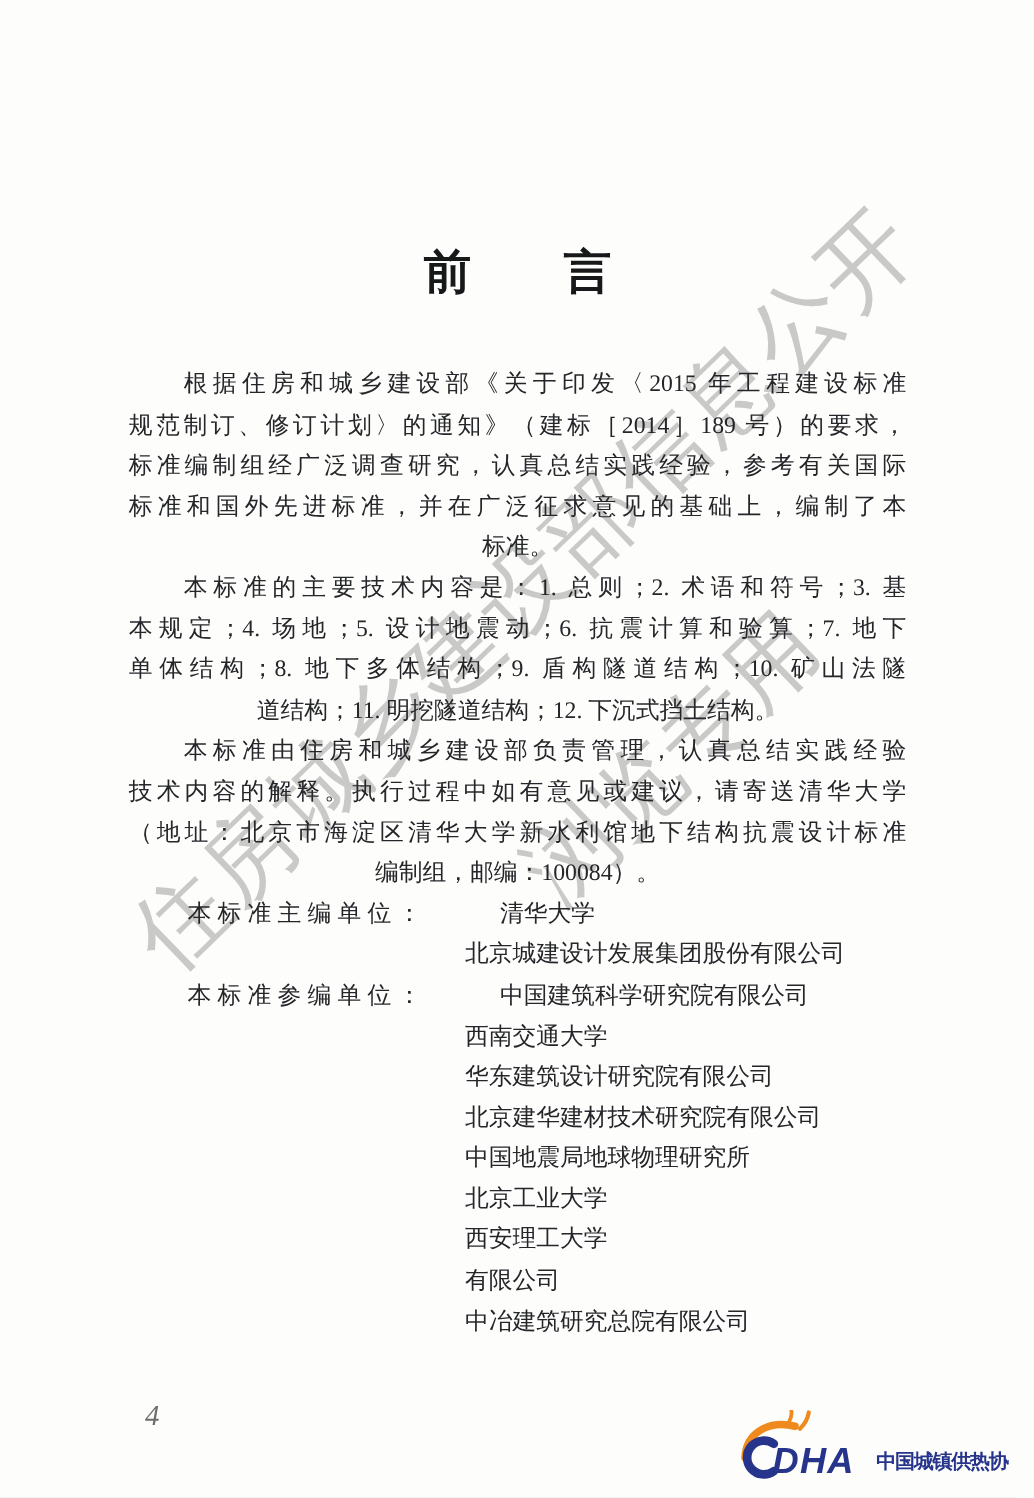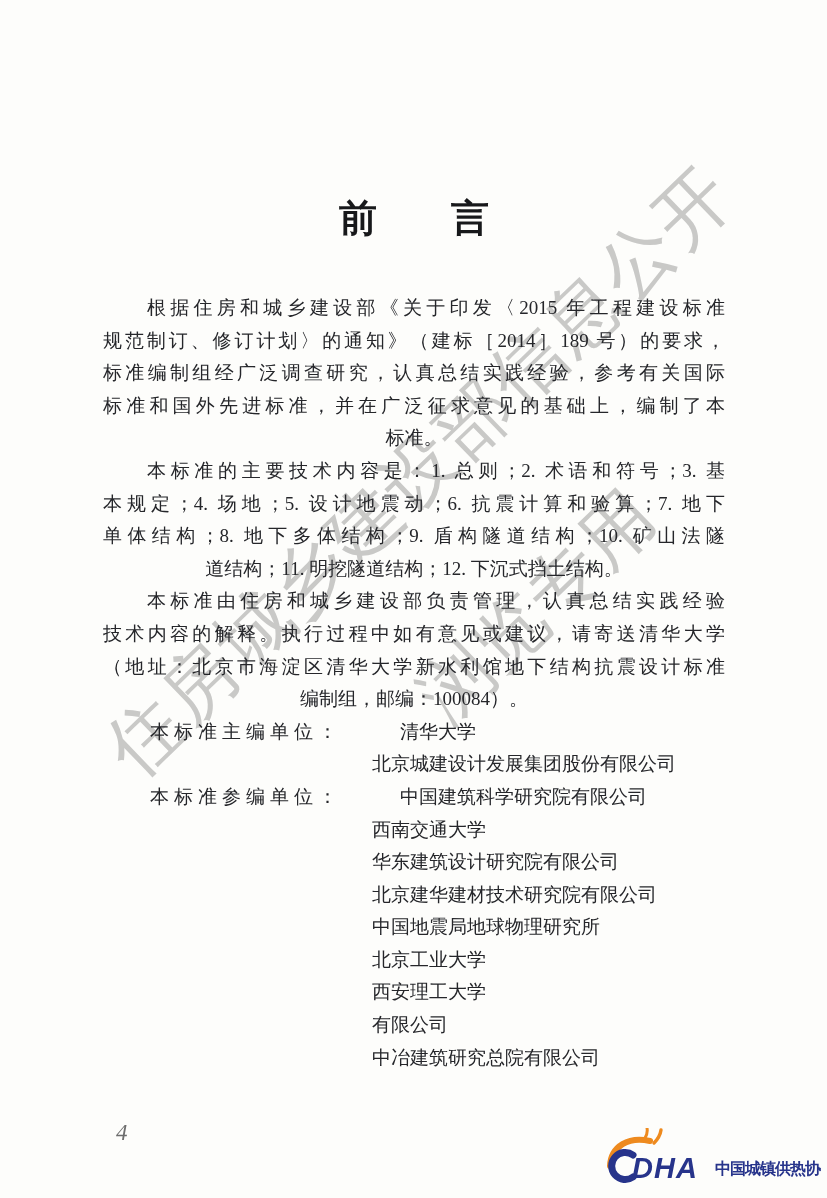--- a/index.html
+++ b/index.html
@@ -45,21 +45,21 @@
   
   .urow{display:flex;line-height:32.6px;padding-left:47px;gap:28px;}
   .ulabel{flex:none;width:222px;letter-spacing:5px;}
   .ucont{padding-left:269px;}
   
   .page-num{
     position:absolute;left:116px;top:1120px;z-index:2;
     font-size:23px;color:#6d6d6d;font-style:italic;
   }
   .logo{
-    position:absolute;right:6px;top:1128px;z-index:2;
+    position:absolute;right:20px;top:1128px;z-index:2;
   }
 </style>
 </head>
 <body>
 
 <div class="page">
 
   <div class="wm wm-main">住房城乡建设部信息公开</div>
   <div class="wm wm-sub">浏览专用</div>
 

